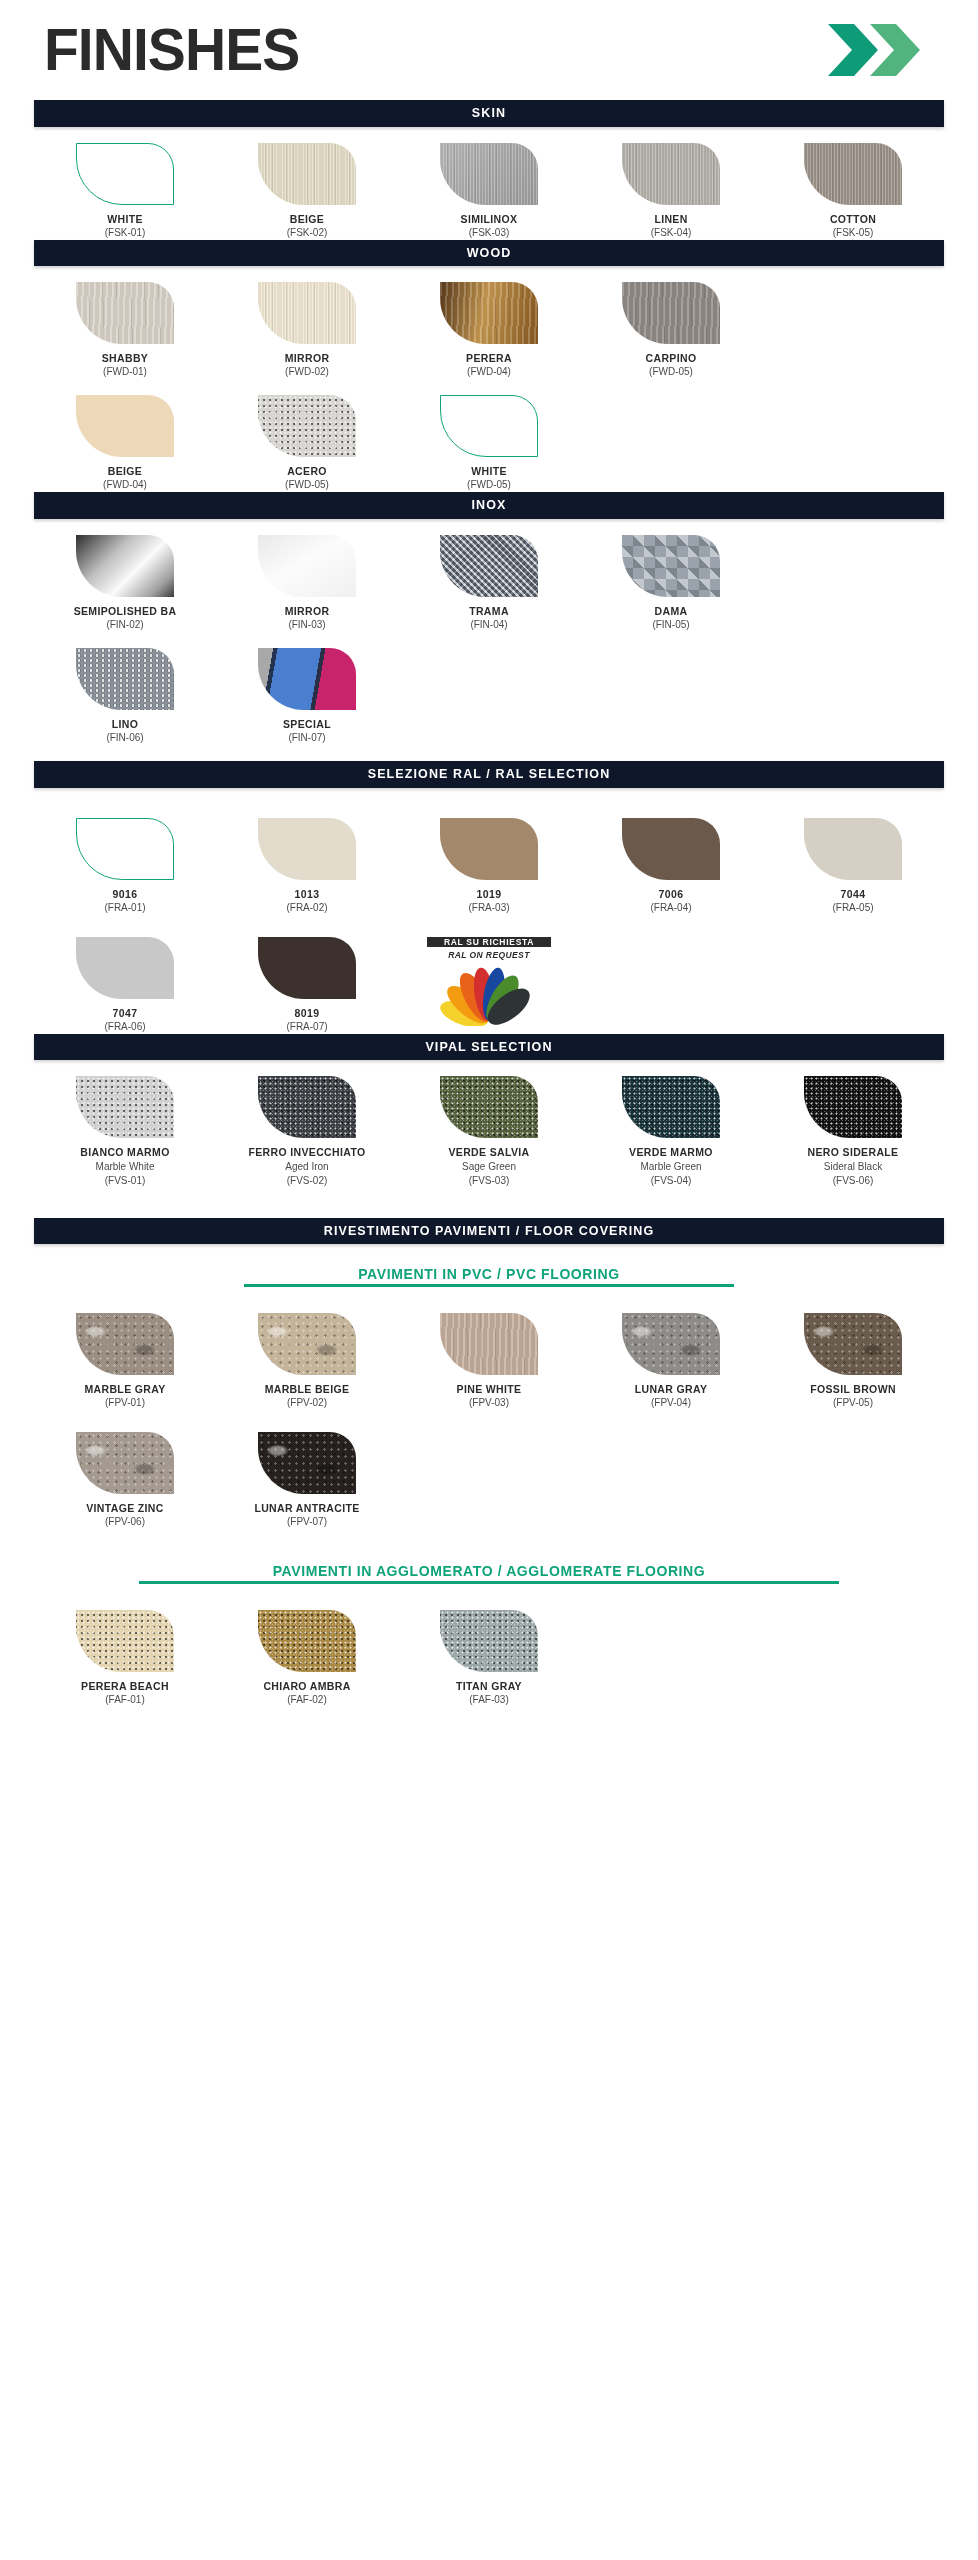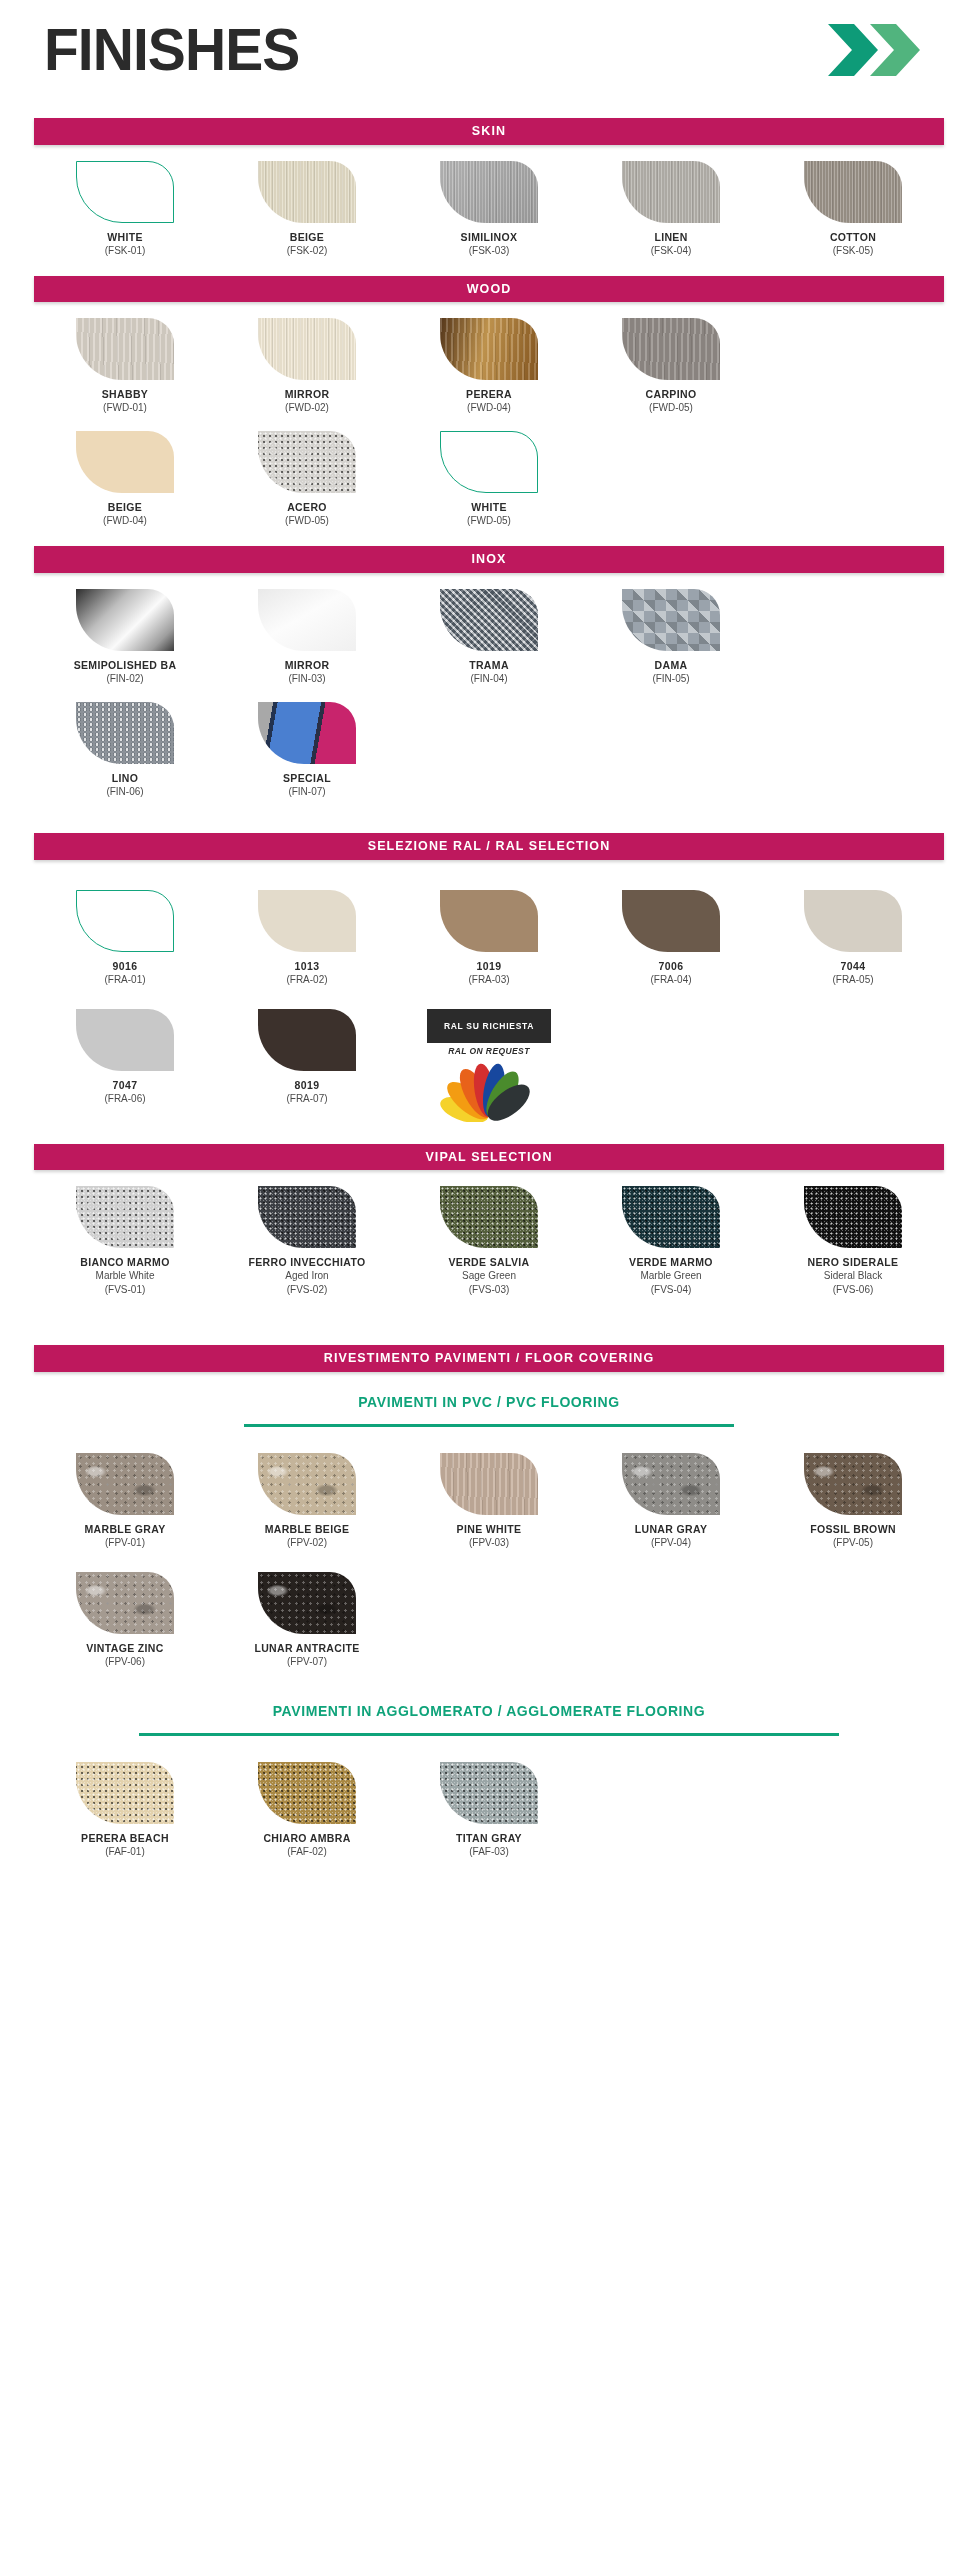--- a/index.html
+++ b/index.html
@@ -28,41 +28,41 @@
     letter-spacing: -1px;
     color: #2b2b2b;
     line-height: 1;
     transform: scaleX(0.95);
     transform-origin: left center;
   }
   .logo { display: flex; align-items: center; gap: 4px; margin-right: 14px; }
 
   
   .bar {
-    background: #be185d;
+    background: #0f172a;
     color: #ffffff;
     text-align: center;
     font-size: 12.5px;
     font-weight: 700;
     letter-spacing: 1.1px;
     padding: 7px 0 7px 0;
     line-height: 1;
-    margin-top: 18px;
+    margin-top: 0;
     box-shadow: 0 2px 3px rgba(0,0,0,.18);
   }
 
   
   .subhead {
     text-align: center;
     color: #0fa37a;
     font-size: 14px;
     font-weight: 700;
     letter-spacing: .6px;
     margin-top: 22px;
-    padding-bottom: 14px;
+    padding-bottom: 2px;
   }
   .subhead-rule {
     height: 3px;
     background: #0fa37a;
     width: 490px;
     margin: 0 auto;
   }
 
   
   .grid {
@@ -111,21 +111,21 @@
   }
 
   
   .ral-request { text-align: center; width: 182px; }
   .ral-badge {
     background: #2b2b2b;
     color: #fff;
     font-size: 8.5px;
     font-weight: 700;
     letter-spacing: .7px;
-    padding: 12px 0;
+    padding: 0 0;
     width: 124px;
     margin: 0 auto;
   }
   .ral-sub {
     font-size: 8.5px;
     font-weight: 700;
     font-style: italic;
     color: #2b2b2b;
     letter-spacing: .4px;
     margin-top: 3px;

